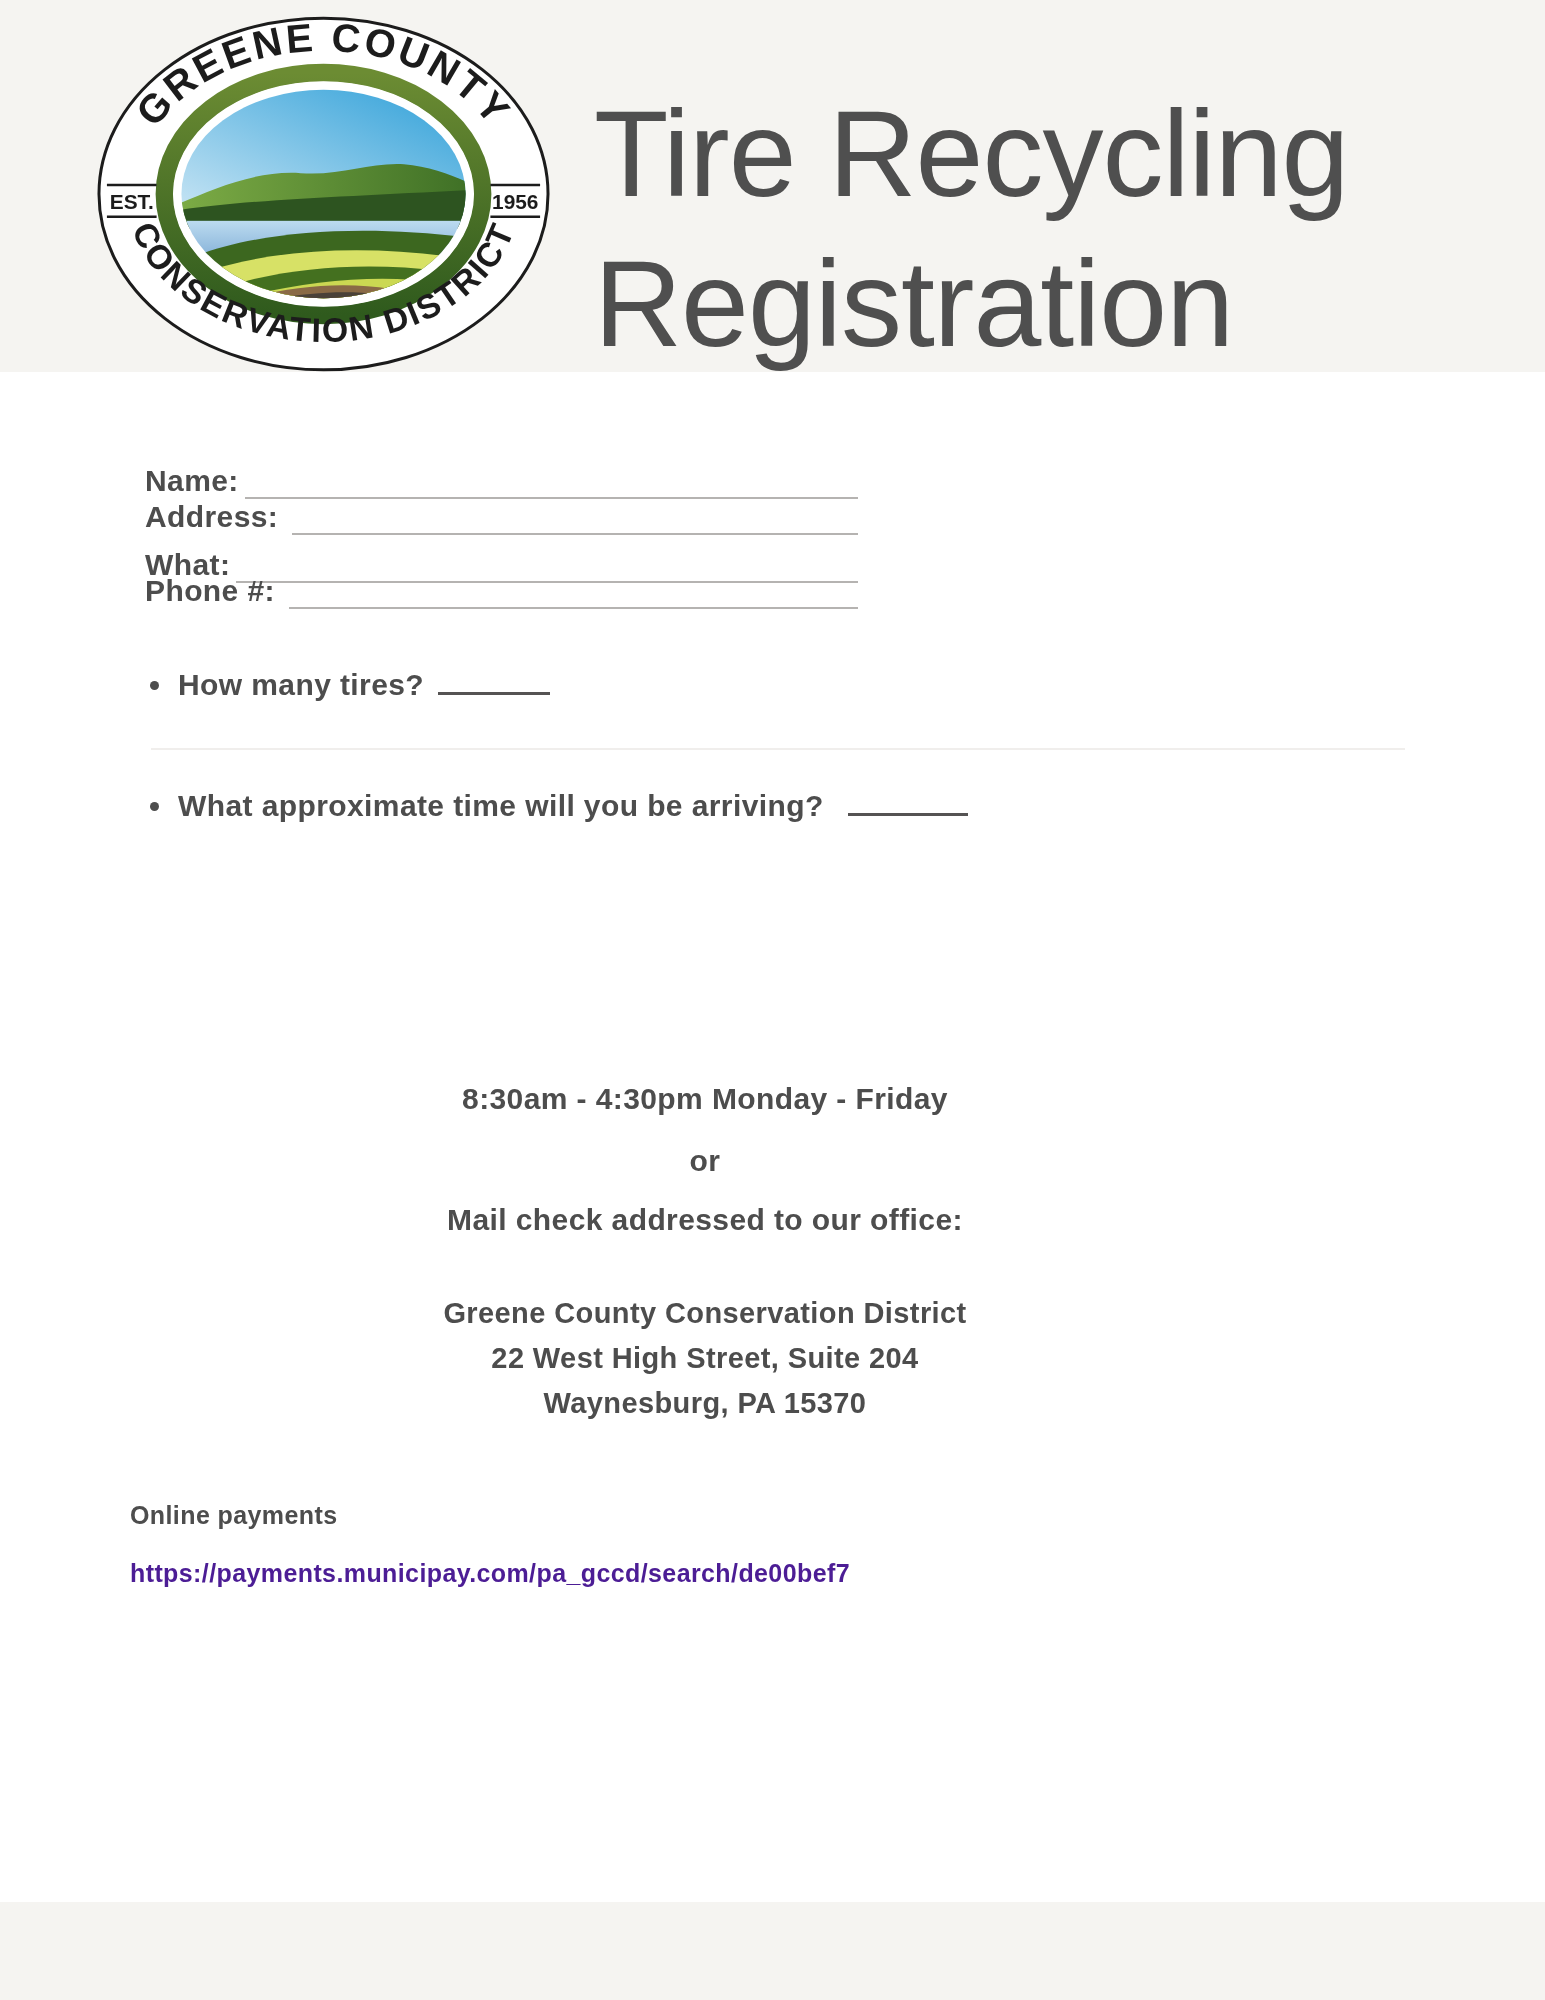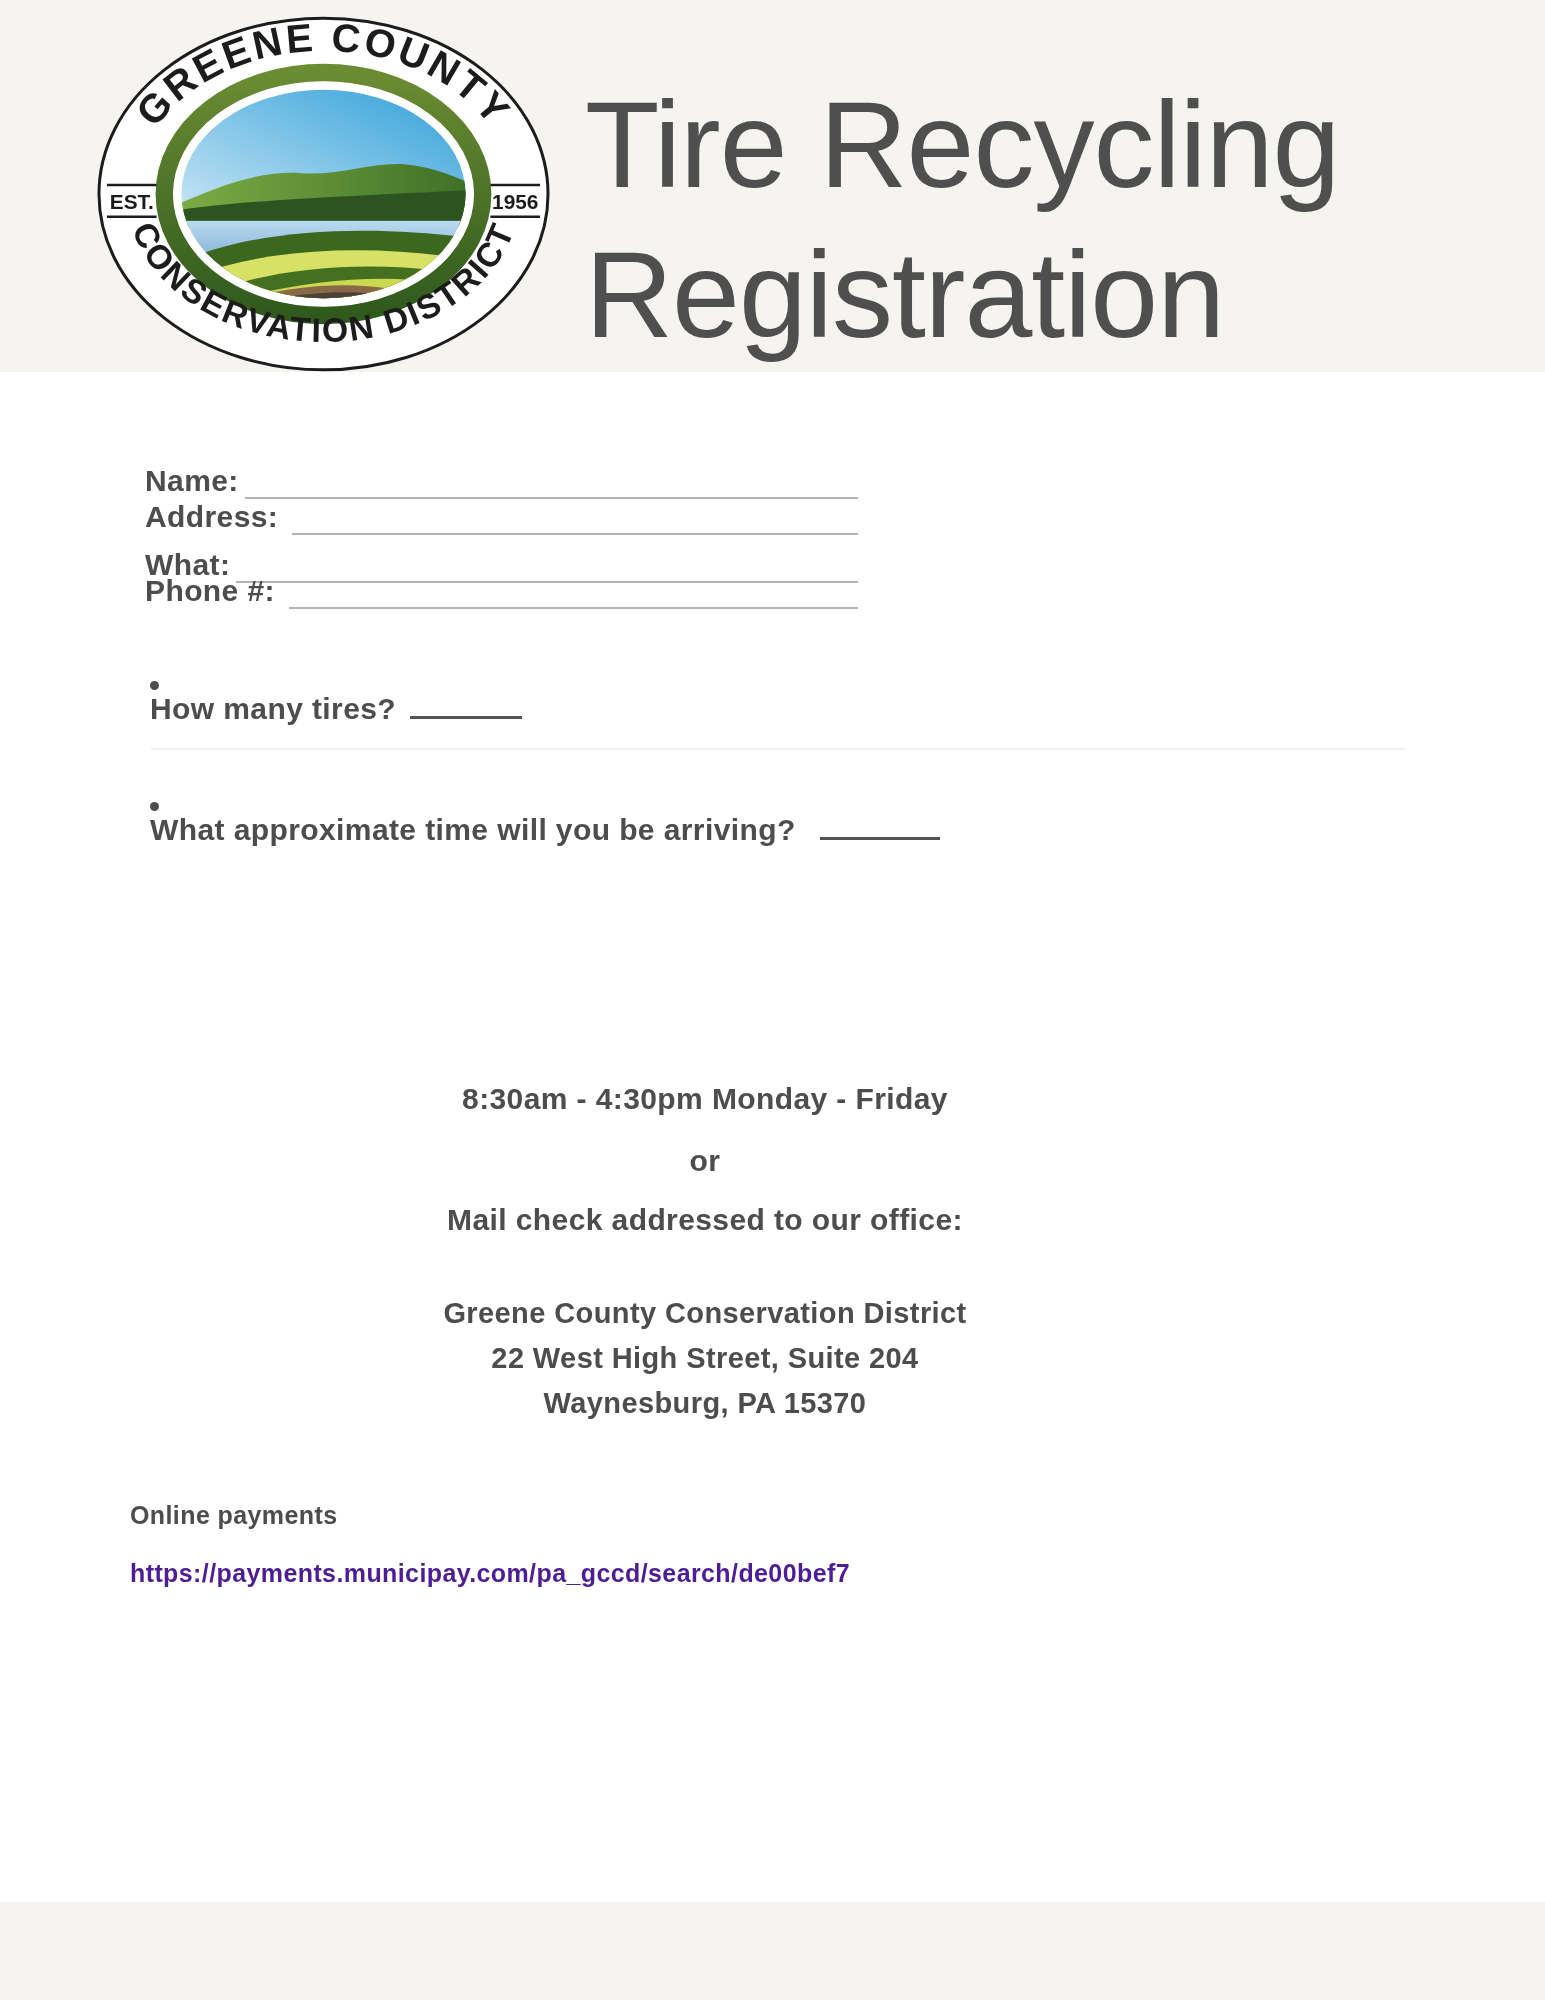--- a/index.html
+++ b/index.html
@@ -18,21 +18,21 @@
     color:#4f4f4f;
   }
   
   .frow{position:absolute;left:145px;width:713px;display:flex;align-items:flex-end;
         font-size:30px;font-weight:700;line-height:36px;letter-spacing:.4px;}
   .flabel{white-space:nowrap;}
   .fline{flex:1;border-bottom:2px solid #b5b3b1;height:30px;}
   .ml-s{margin-left:6px;} .ml-m{margin-left:14px;}
   
   .bullet{position:absolute;left:150px;display:flex;align-items:flex-start;
-          font-size:30px;font-weight:700;line-height:38px;letter-spacing:.4px;flex-direction:column;}
+          font-size:30px;font-weight:700;line-height:38px;letter-spacing:.4px;}
   .dot{flex:0 0 auto;width:9px;height:9px;border-radius:50%;background:#4d4d4d;margin:15px 19px 0 0;}
   .blank{display:inline-block;border-bottom:3px solid #555353;height:26px;vertical-align:baseline;}
   .blank.w1{width:112px;margin-left:14px;}
   .blank.w2{width:120px;margin-left:24px;}
   .para{line-height:60px;width:1180px;}
   .para sup{font-size:18px;line-height:0;position:relative;top:-2px;letter-spacing:0;}
   .divider{position:absolute;left:151px;top:748px;width:1254px;height:0;
            border:none;border-top:2px solid #f0eeec;margin:0;}
   
   .center-line{position:absolute;left:130px;width:1150px;text-align:center;
@@ -112,21 +112,21 @@
       <text class="est" x="37" y="196">EST.</text>
       <line x1="12" y1="204" x2="62" y2="204" stroke="#1c1c1c" stroke-width="2.5"></line>
     </g>
     <g>
       <line x1="398" y1="172" x2="448" y2="172" stroke="#1c1c1c" stroke-width="2.5"></line>
       <text class="est" x="423" y="196">1956</text>
       <line x1="398" y1="204" x2="448" y2="204" stroke="#1c1c1c" stroke-width="2.5"></line>
     </g>
   </svg>
 
-  <h1 class="title" style="margin:0;">
+  <h1 class="title" style="margin:9px;">
     <div>Tire Recycling</div>
     <div>Registration</div>
   </h1>
 
   <div class="frow" style="top:463px;">
     <span class="flabel">Name:</span>
     <span class="fline ml-s"></span>
   </div>
   <div class="frow" style="top:499px;">
     <span class="flabel">Address:</span>

